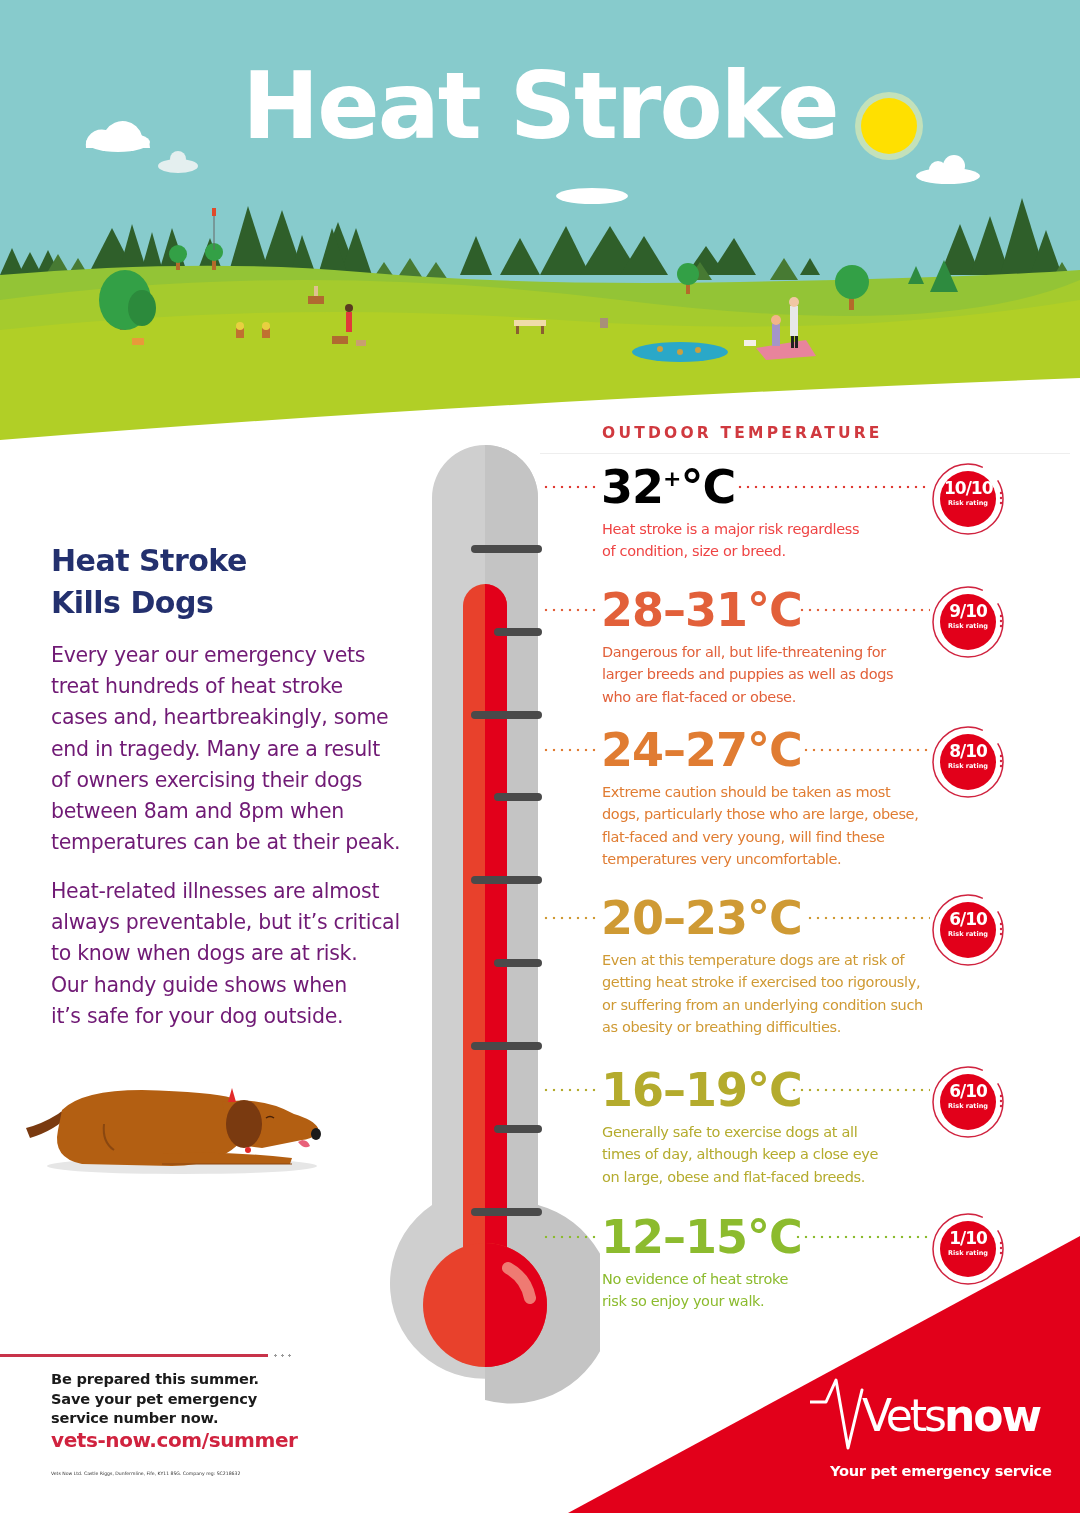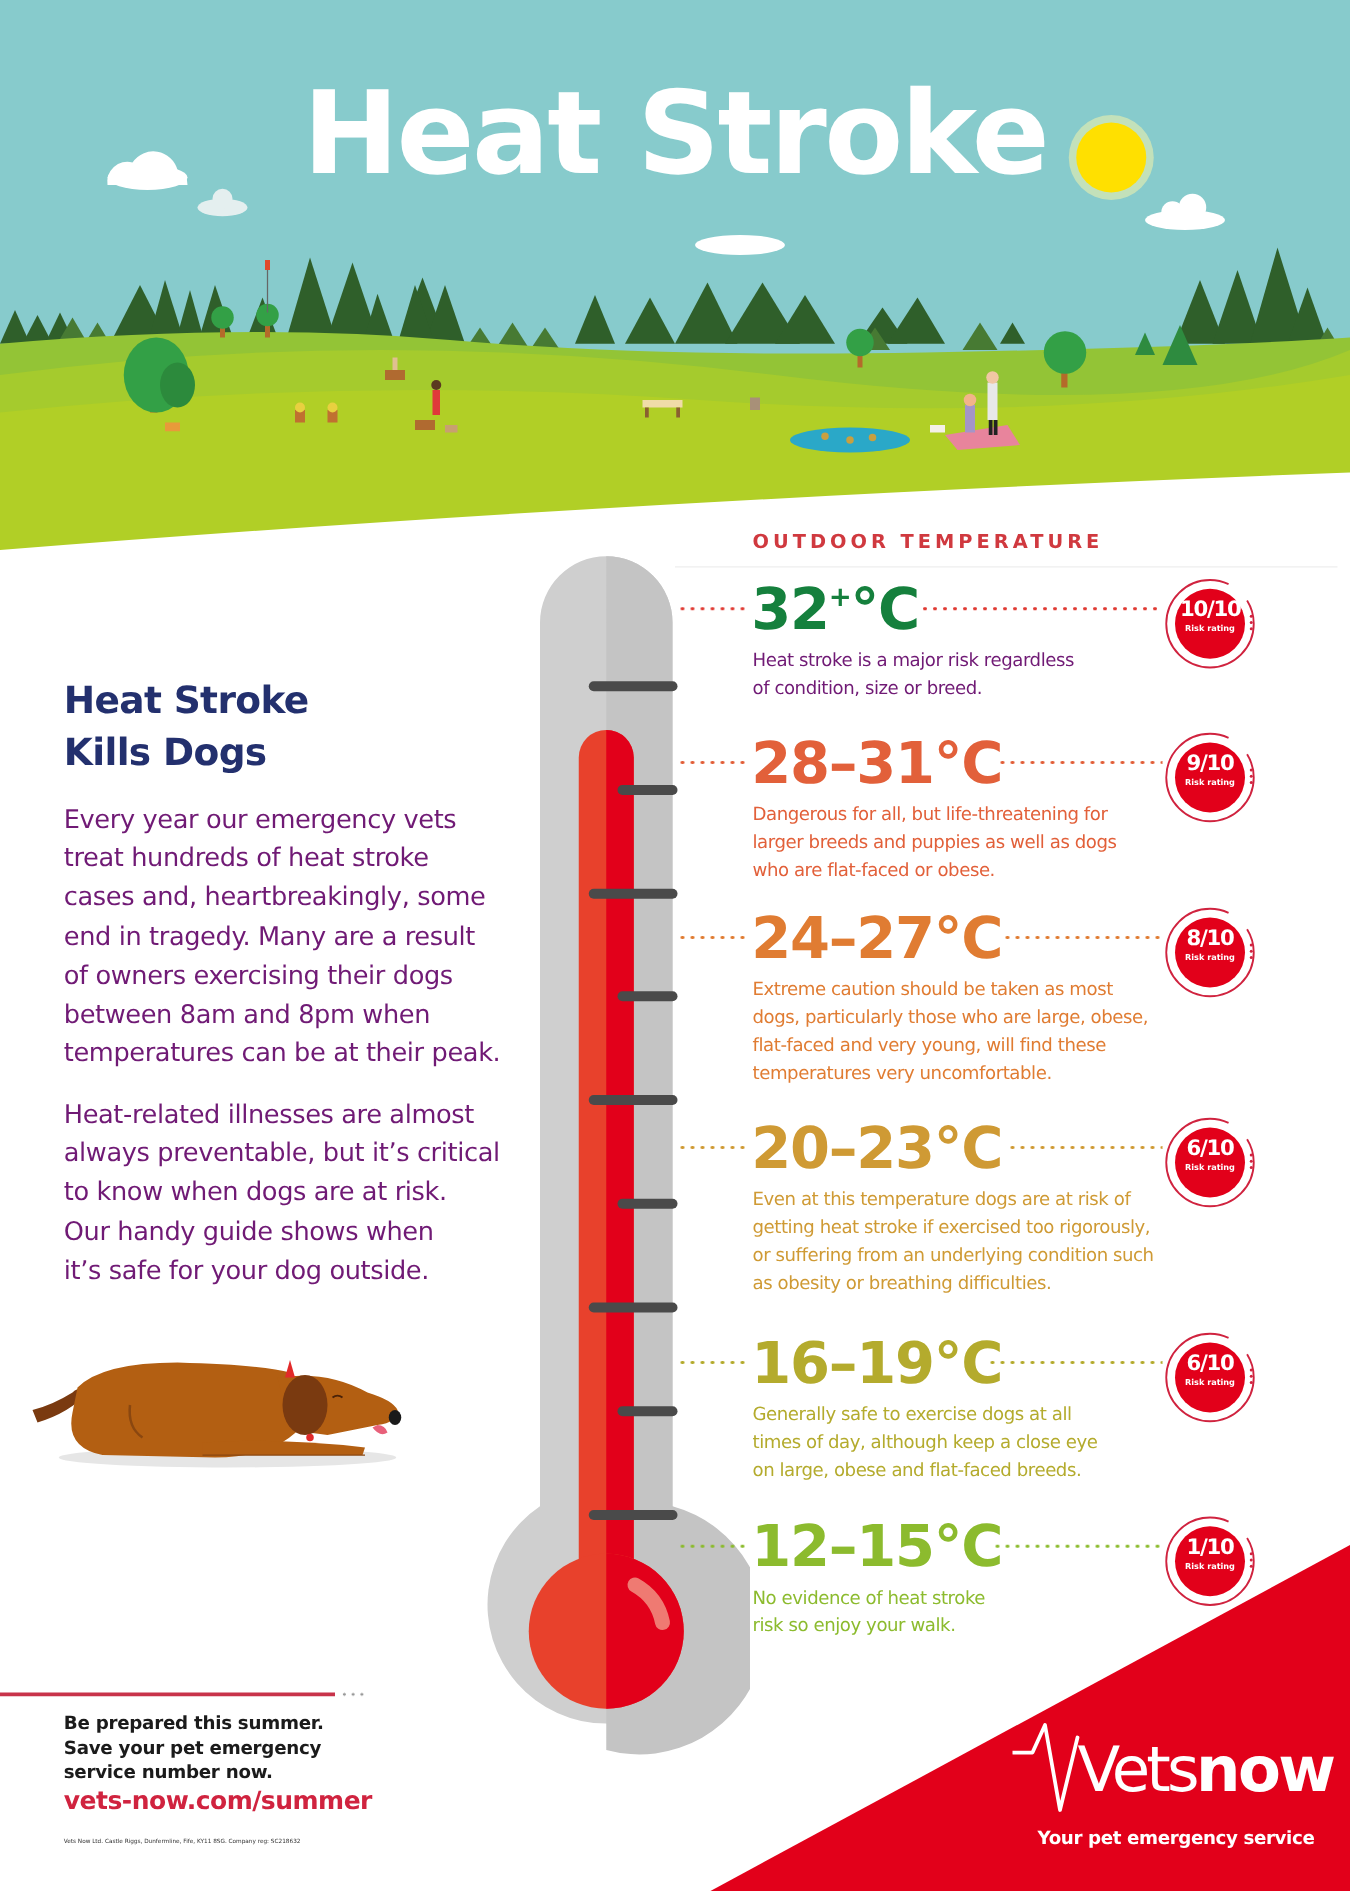--- a/index.html
+++ b/index.html
@@ -89,21 +89,21 @@
     position: absolute; left: 51px; top: 1428px; color: #d0233f;
     font-family: "DejaVu Sans", sans-serif; font-weight: bold; font-size: 20px; letter-spacing: -0.4px; text-decoration: none;
   }
   .legal { position: absolute; left: 51px; top: 1471px; color: #333; font-family: "DejaVu Sans", sans-serif; font-size: 4.6px; }
 
   .brand-panel { position: absolute; left: 0; top: 0; width: 1080px; height: 1513px; pointer-events: none; }
   .brand-panel svg { position: absolute; left: 0; top: 0; }
   .brand-logo { position: absolute; left: 810px; top: 1372px; width: 240px; height: 80px; }
   .brand-name {
     position: absolute; left: 862px; top: 1388px; color: #fff; font-family: "DejaVu Sans", sans-serif;
-    font-size: 50px; line-height: 56px; letter-spacing: -3px;
+    font-size: 44px; line-height: 56px; letter-spacing: -3px;
   }
   .brand-name b { font-weight: bold; letter-spacing: -2px; }
   .brand-tag {
     position: absolute; left: 830px; top: 1462px; color: #fff; font-family: "DejaVu Sans", sans-serif;
     font-weight: bold; font-size: 14.6px; letter-spacing: -0.3px;
   }
 </style>
 </head>
 <body>
 
@@ -297,23 +297,23 @@
     <line x1="95" y1="440" x2="158" y2="440"></line>
     <line x1="118" y1="523" x2="158" y2="523"></line>
     <line x1="95" y1="606" x2="158" y2="606"></line>
     <line x1="118" y1="689" x2="158" y2="689"></line>
     <line x1="95" y1="772" x2="158" y2="772"></line>
   </g>
 </svg>
 
 <div class="reading" style="top:462px">
   <div class="lead-dots" style="top:23px;color:#e03a33"></div>
-  <div class="temp" style="color:#15803d"><span>32</span><sup>+</sup><span>°C</span></div>
+  <div class="temp" style="color:#000000"><span>32</span><sup>+</sup><span>°C</span></div>
   <div class="trail-dots" style="left:196px;width:194px;top:23px;color:#e03a33"></div>
-  <div class="desc" style="color:#701a75">
+  <div class="desc" style="color:#ef4444">
     <span>Heat stroke is a major risk regardless</span>
       <span>of condition, size or breed.</span>
   </div>
   <div class="badge">
     <svg width="76" height="76" viewBox="0 0 76 76">
         <circle cx="38" cy="38" r="35" fill="none" stroke="#d0233f" stroke-width="1.5" stroke-dasharray="180 20"></circle>
         <circle cx="38" cy="38" r="28" fill="#e2001a"></circle>
         <circle cx="71" cy="32" r="1.2" fill="#d0233f"></circle>
         <circle cx="71" cy="37" r="1.2" fill="#d0233f"></circle>
         <circle cx="71" cy="42" r="1.2" fill="#d0233f"></circle>

